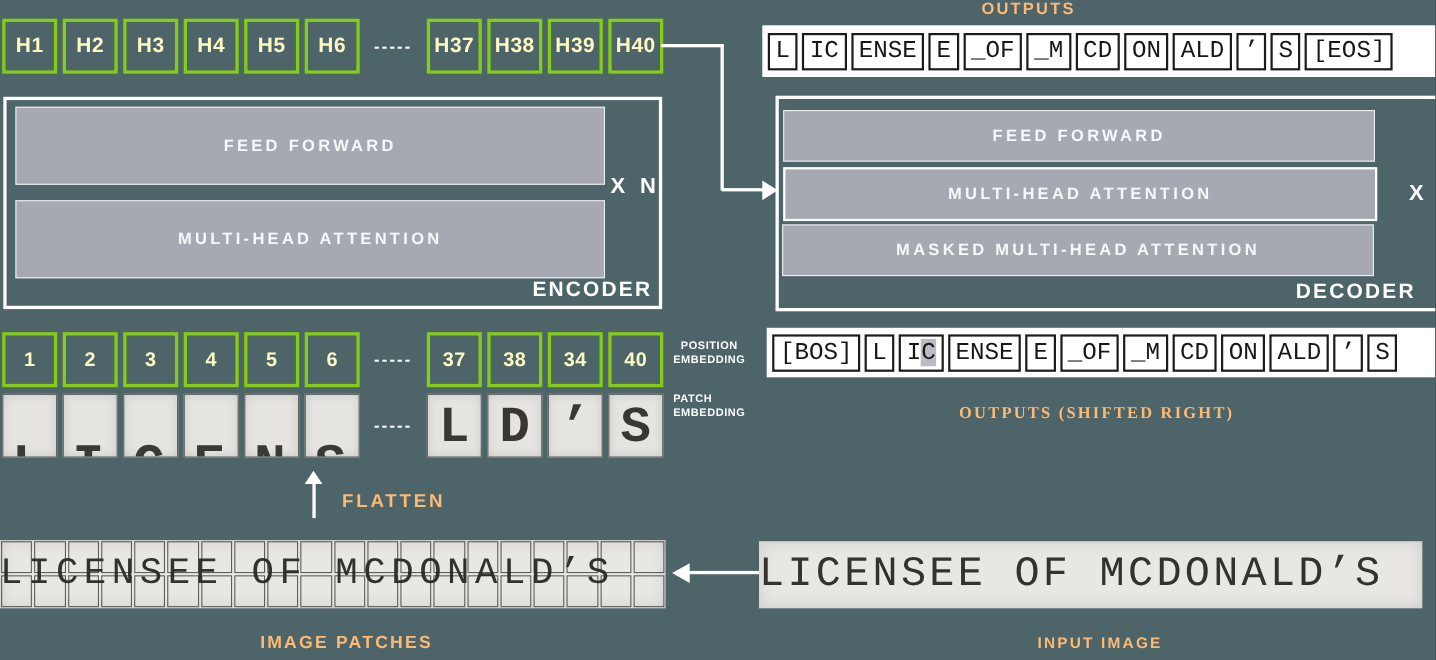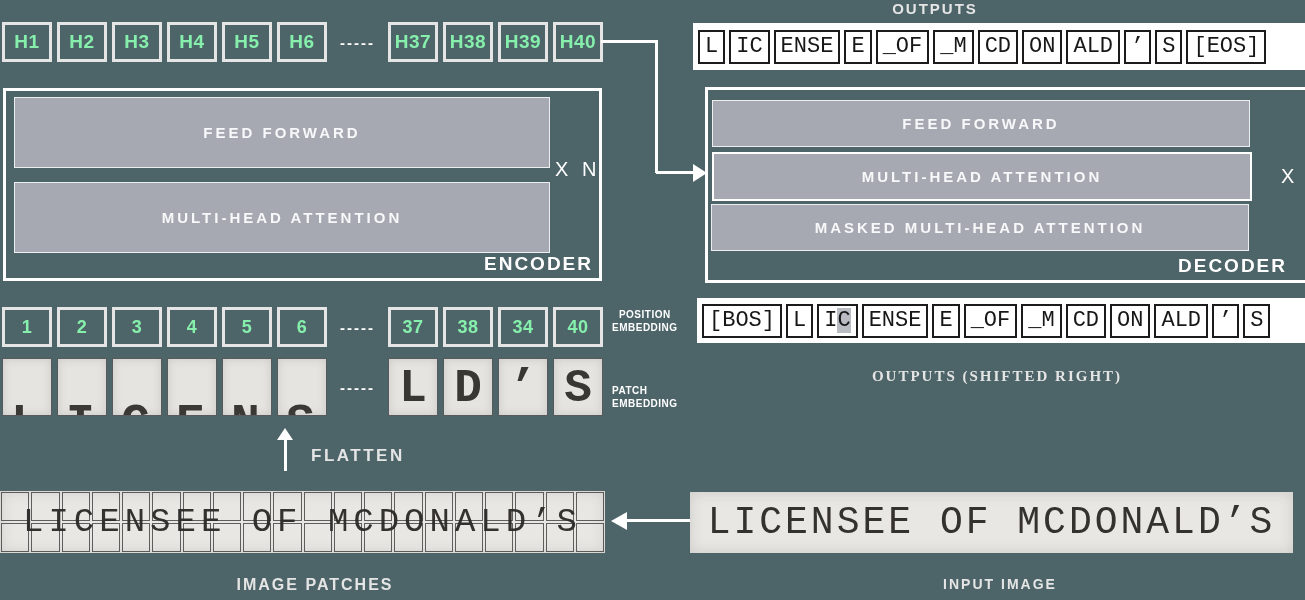--- a/index.html
+++ b/index.html
@@ -6,40 +6,40 @@
   #stage{
     position:relative;width:1305px;height:600px;overflow:hidden;
     background:#4d6469;
     font-family:"Liberation Sans",sans-serif;
     -webkit-font-smoothing:antialiased;
   }
   
   .box-row{position:absolute;display:flex;gap:5px;align-items:center;}
   .list{display:contents;}
   .hbox{
-    box-sizing:border-box;width:50px;height:40px;border:3px solid #e5e5e5;
+    box-sizing:border-box;width:50px;height:50px;border:3px solid #84cc16;
     display:flex;align-items:center;justify-content:center;
-    color:#86efac;font-weight:bold;font-size:19px;letter-spacing:.5px;
+    color:#fef9c3;font-weight:bold;font-size:19px;letter-spacing:.5px;
   }
   .numbox{font-size:18px;}
   .ell{
     width:51px;height:50px;display:flex;align-items:center;justify-content:center;
     color:#fff;font-weight:bold;font-size:15px;letter-spacing:2px;
   }
   
   .block{position:absolute;border:3px solid #fff;box-sizing:border-box;}
   .layer{
     position:absolute;background:#a6a9b1;border:1px solid #eceef0;
     display:flex;align-items:center;justify-content:center;
     color:#f7f8f9;font-weight:600;font-size:15px;letter-spacing:3px;
   }
-  .xn{position:absolute;color:#fff;font-weight:normal;font-size:20px;letter-spacing:4px;white-space:nowrap;}
+  .xn{position:absolute;color:#fff;font-weight:bold;font-size:20px;letter-spacing:4px;white-space:nowrap;}
   .block-label{position:absolute;color:#fff;font-weight:bold;font-size:19px;letter-spacing:2px;}
   
-  .cap{position:absolute;color:#e5e5e5;font-weight:bold;letter-spacing:2px;white-space:nowrap;}
+  .cap{position:absolute;color:#fdba74;font-weight:bold;letter-spacing:2px;white-space:nowrap;}
   .cap-center{transform:translateX(-50%);}
   .small-cap{position:absolute;color:#fff;font-weight:bold;font-size:10px;letter-spacing:.5px;line-height:1.3;white-space:pre-line;}
   
   .tstrip{
     position:absolute;background:#fff;display:flex;align-items:center;
     gap:4px;padding:0 5px;box-sizing:border-box;
   }
   .token{
     box-sizing:border-box;border:2px solid #1b1b1b;background:#fff;
     color:#171717;font-family:"Liberation Mono",monospace;font-size:22px;
@@ -55,21 +55,21 @@
   .frag-top{
     position:absolute;left:8px;bottom:-36px;
     font-family:"Liberation Mono",monospace;font-weight:bold;font-size:48px;color:#3a3936;
   }
   .frag-full{
     position:absolute;left:50%;top:50%;transform:translate(-50%,-46%);
     font-family:"Liberation Mono",monospace;font-weight:bold;font-size:46px;color:#383734;
   }
   
   .paper{
-    position:absolute;background:#e9e7e3;display:flex;align-items:center;justify-content:center;
+    position:absolute;background:#e9e7e3;display:flex;align-items:center;
     color:#34322e;font-family:"Liberation Mono",monospace;
     box-shadow:inset 0 0 14px rgba(130,130,130,.28);
   }
   #patches-strip-text{font-size:34px;letter-spacing:5px;white-space:pre;}
   #input-image-text{font-size:38px;letter-spacing:3px;white-space:pre;}
   .grid-overlay{
     position:absolute;inset:0;display:grid;gap:2px;padding:1px;box-sizing:border-box;
     pointer-events:none;
   }
   .grid-cell{border:1px solid rgba(42,42,42,.72);}
@@ -153,21 +153,21 @@
     <div class="list"><div class="patch-cell">
           <span class="frag-full">L</span>
         </div><div class="patch-cell">
           <span class="frag-full">D</span>
         </div><div class="patch-cell">
           <span class="frag-full">’</span>
         </div><div class="patch-cell">
           <span class="frag-full">S</span>
         </div></div>
   </div>
-  <div class="small-cap" style="left:612px;top:384px;">PATCH
+  <div class="small-cap" style="left:612px;top:356px;">PATCH
 EMBEDDING</div>
 
   <div class="tstrip" style="left:697px;top:298px;width:608px;height:45px;">
       <div class="token">[BOS]</div>
       <div class="token">L</div>
       <div class="token"><span>I</span><span class="hl">C</span></div>
       <div class="token">ENSE</div>
       <div class="token">E</div>
       <div class="token">_OF</div>
       <div class="token">_M</div>

